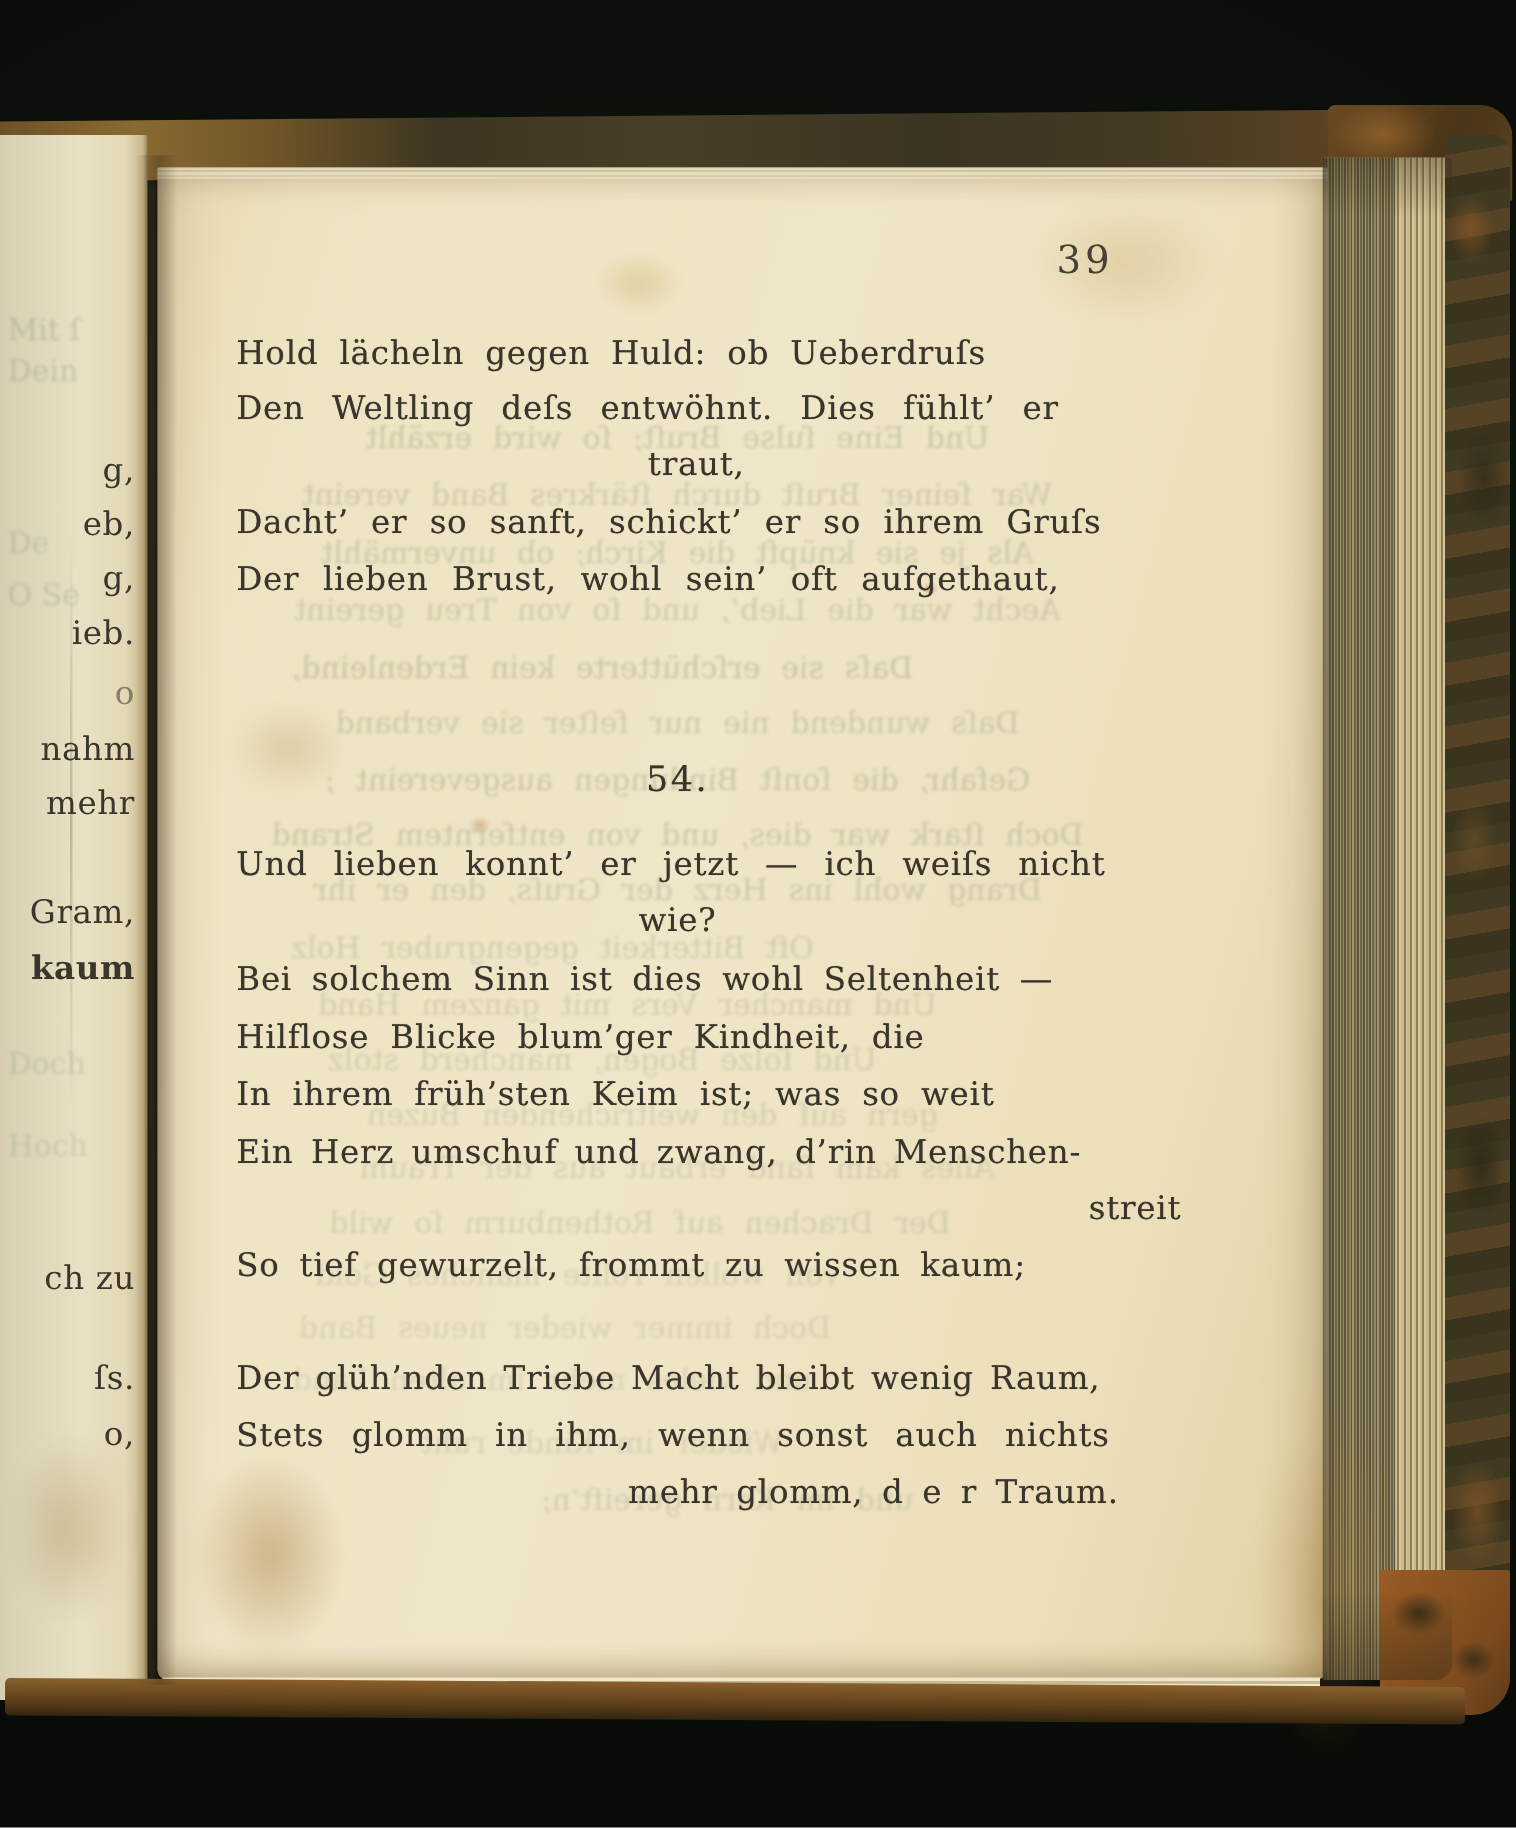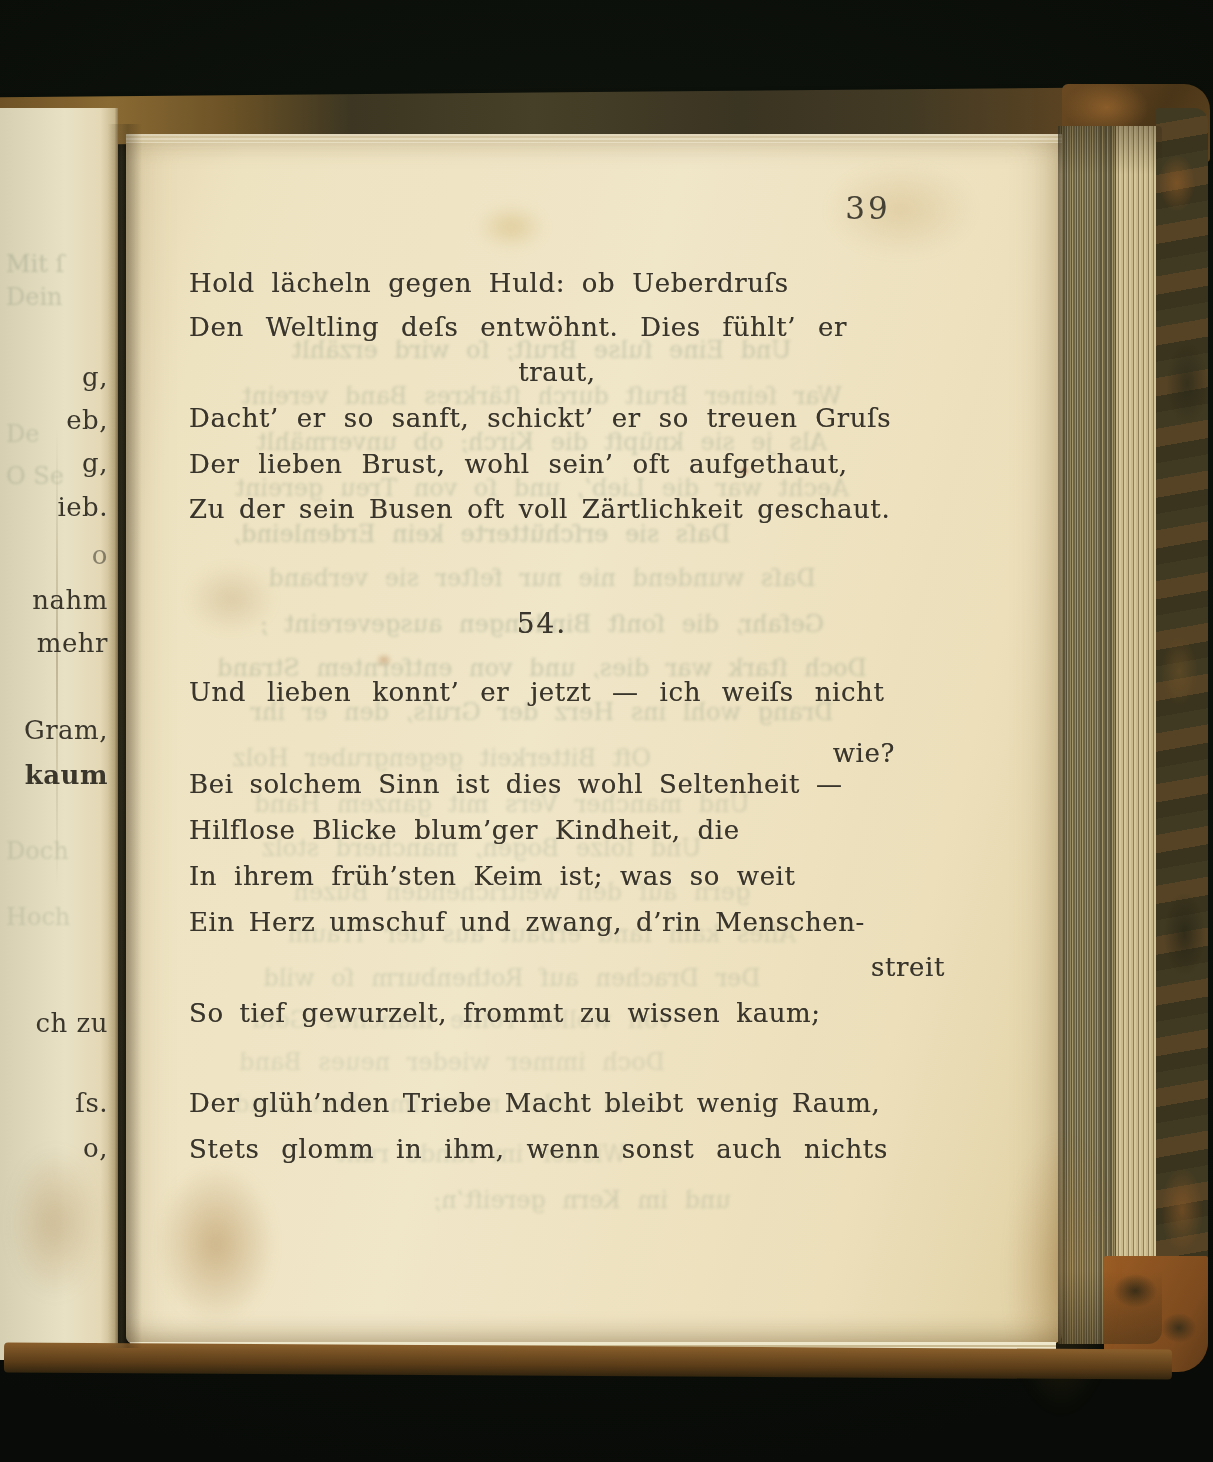--- a/index.html
+++ b/index.html
@@ -186,31 +186,31 @@
       <div class="ghost" style="top: 914px; margin-left: -90px; opacity: 0.28;">Doch immer wieder neues Band</div>
       <div class="ghost" style="top: 956px; margin-left: -100px; opacity: 0.26;">und vieles mehr im alten Land</div>
       <div class="ghost" style="top: 1006px; margin-left: -60px; opacity: 0.28;">Wieder im Kinde ruht</div>
       <div class="ghost" style="top: 1052px; margin-left: 40px; opacity: 0.34;">und im Kern gereift’n;</div>
     </div>
   <div class="pagenum">39</div>
   <div id="text-layer">
       <div class="line" style="top: 178px; word-spacing: 13px;">Den Weltling deſs entwöhnt.   Dies fühlt’ er</div>
       <div class="line" style="top: 134px; word-spacing: 8px;">Hold lächeln gegen Huld: ob Ueberdruſs</div>
       <div class="line" style="top: 223px; text-align: center; margin-left: 15px;">traut,</div>
-      <div class="line" style="top: 269px; word-spacing: 9px;">Dacht’ er so sanft, schickt’ er so treuen Gruſs</div>
+      <div class="line" style="top: 269px; word-spacing: 9px;">Dacht’ er so sanft, schickt’ er so ihrem Gruſs</div>
       <div class="line" style="top: 315px; word-spacing: 10px;">Der lieben Brust, wohl sein’ oft aufgethaut,</div>
-      <div class="line" style="top: 360px; word-spacing: 5px;">Zu der sein Busen oft voll Zärtlichkeit geschaut.</div>
       <div class="line" style="top: 473px; text-align: center; letter-spacing: 2px; font-size: 28px;">54.</div>
       <div class="line" style="top: 543px; word-spacing: 12px;">Und lieben konnt’ er jetzt — ich weiſs nicht</div>
-      <div class="line" style="top: 604px; text-align: right;">wie?</div>
+      <div class="line" style="top: 588px; text-align: center;">wie?</div>
       <div class="line" style="top: 635px; word-spacing: 7px;">Bei solchem Sinn ist dies wohl Seltenheit —</div>
       <div class="line" style="top: 681px; word-spacing: 8px;">Hilflose Blicke blum’ger Kindheit, die</div>
       <div class="line" style="top: 727px; word-spacing: 8px;">In ihrem früh’sten Keim ist; was so weit</div>
       <div class="line" style="top: 773px; word-spacing: 5px;">Ein Herz umschuf und zwang, d’rin Menschen-</div>
       <div class="line" style="top: 818px; text-align: right; margin-left: 50px;">streit</div>
       <div class="line" style="top: 864px; word-spacing: 7px;">So tief gewurzelt, frommt zu wissen kaum;</div>
       <div class="line" style="top: 954px; word-spacing: 4px;">Der glüh’nden Triebe Macht bleibt wenig Raum,</div>
       <div class="line" style="top: 1000px; word-spacing: 13px;">Stets glomm in ihm, wenn sonst auch nichts</div>
+      <div class="line" style="top: 1045px; text-align: right; padding-right: 16px;">mehr glomm, d e r Traum.</div>
     </div>
 </div>
 
 <div class="edge-bottom"></div>
 <div class="bottom-leather"></div>
 
 </body></html>

